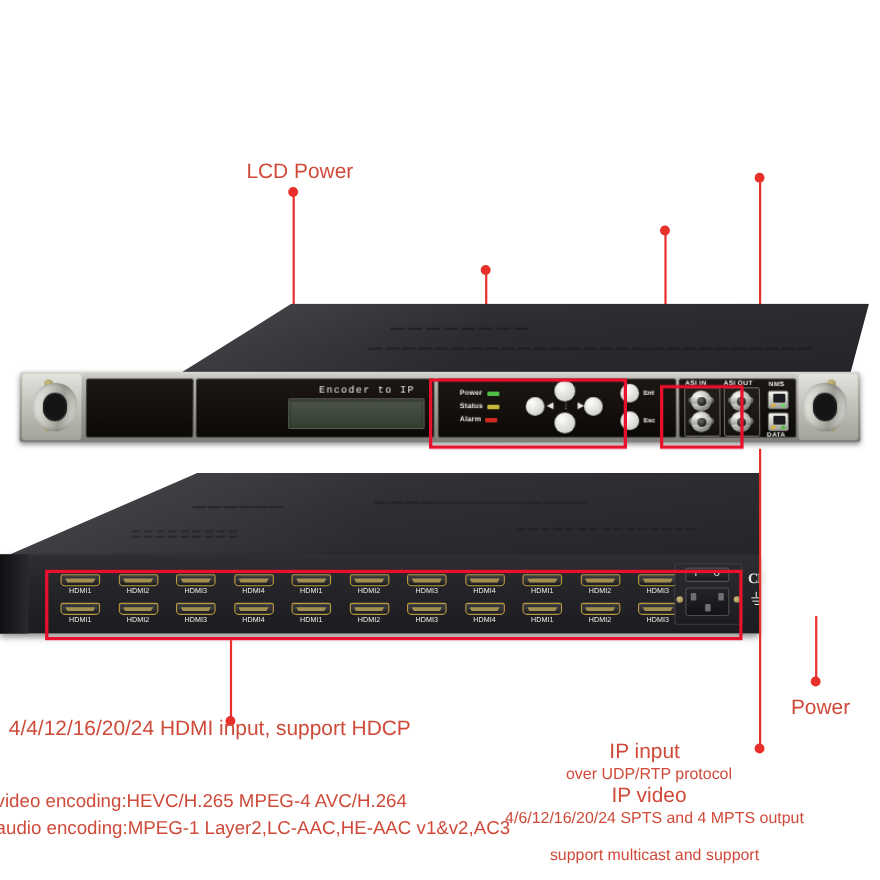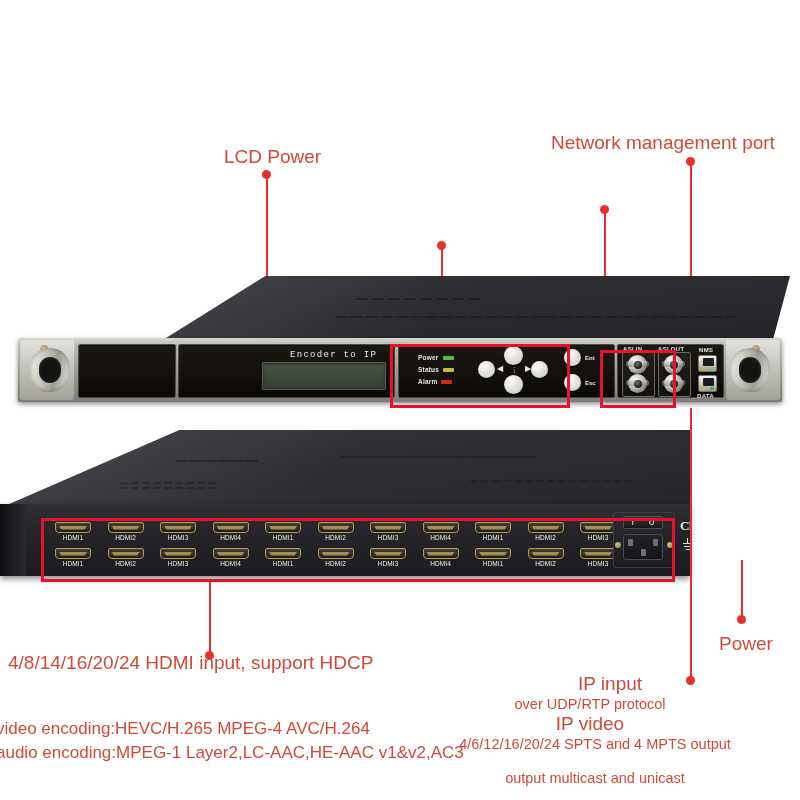--- a/index.html
+++ b/index.html
@@ -235,21 +235,20 @@
 </style>
 </head>
 <body>
 
 <div class="stage">
 
   <div class="anno big" style="left:224px;top:146px;">LCD Power</div>
 
 
 
-  <div class="anno big" style="left:551px;top:132px;">Network management port</div>
 
   <div class="dot" style="left:262px;top:170px;"></div>
   <div class="lead" style="left:266px;top:174px;height:194px;"></div>
 
   <div class="dot" style="left:437px;top:241px;"></div>
   <div class="lead" style="left:441px;top:245px;height:114px;"></div>
 
   <div class="dot" style="left:600px;top:205px;"></div>
   <div class="lead" style="left:604px;top:209px;height:148px;"></div>
 
@@ -523,31 +522,31 @@
       <i style="margin-left:-5px;top:5px;width:10px;height:1.4px;"></i>
       <i style="margin-left:-3.5px;top:8px;width:7px;height:1.4px;"></i>
       <i style="margin-left:-2px;top:11px;width:4px;height:1.4px;"></i>
     </div>
   </div>
 
   <div class="hl" style="left:41px;top:518px;width:634px;height:64px;"></div>
 
   <div class="lead" style="left:209px;top:582px;height:74px;"></div>
   <div class="dot" style="left:205px;top:651px;"></div>
-  <div class="anno big" style="left:8px;top:652px;">4/8/14/16/20/24 HDMI input, support HDCP</div>
+  <div class="anno big" style="left:8px;top:652px;">4/4/12/16/20/24 HDMI input, support HDCP</div>
 
   <div class="lead" style="left:741px;top:560px;height:60px;"></div>
   <div class="dot" style="left:737px;top:615px;"></div>
   <div class="anno big" style="left:719px;top:633px;">Power</div>
 
   <div class="lead" style="left:690px;top:408px;height:273px;"></div>
   <div class="dot" style="left:686px;top:676px;"></div>
 
-  <div class="anno big ctr" style="left:500px;top:673px;width:220px;">IP input</div>
+  <div class="anno big ctr" style="left:476px;top:673px;width:220px;">IP input</div>
   <div class="anno small ctr" style="left:480px;top:696px;width:220px;">over UDP/RTP protocol</div>
   <div class="anno big ctr" style="left:480px;top:713px;width:220px;">IP video</div>
   <div class="anno small ctr" style="left:440px;top:736px;width:310px;">4/6/12/16/20/24 SPTS and 4 MPTS output</div>
-  <div class="anno small ctr" style="left:440px;top:770px;width:310px;">output multicast and unicast</div>
+  <div class="anno small ctr" style="left:440px;top:770px;width:310px;">support multicast and support</div>
 
   <div class="anno mid" style="left:-4px;top:719px;">video encoding:HEVC/H.265 MPEG-4 AVC/H.264</div>
   <div class="anno mid" style="left:-4px;top:743px;">audio encoding:MPEG-1 Layer2,LC-AAC,HE-AAC v1&amp;v2,AC3</div>
 
 </div>
 
 </body></html>

